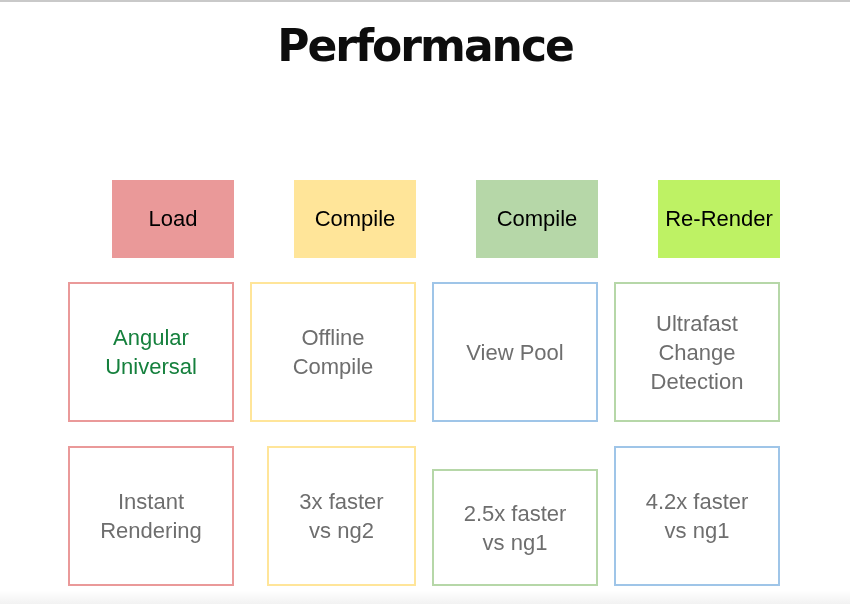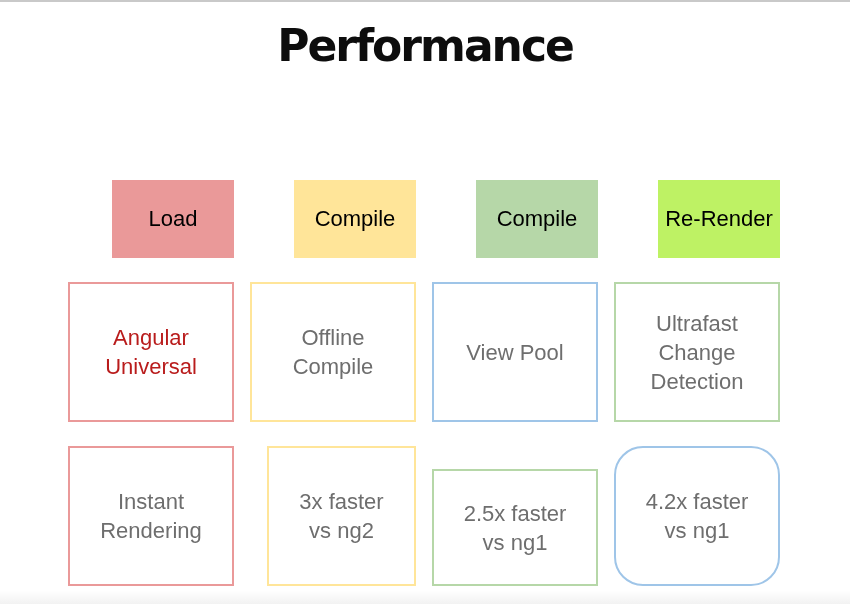--- a/index.html
+++ b/index.html
@@ -78,34 +78,34 @@
 
   <h1 class="title" style="color: rgb(13, 13, 13);">Performance</h1>
 
   <div class="grid">
 
     <div class="hdr" style="background-color: rgb(234, 153, 153); color: rgb(0, 0, 0);">Load</div>
     <div class="hdr" style="background-color: rgb(255, 229, 153); color: rgb(0, 0, 0);">Compile</div>
     <div class="hdr" style="background-color: rgb(182, 215, 168); color: rgb(0, 0, 0);">Compile</div>
     <div class="hdr" style="background-color: #bef264; color: rgb(0, 0, 0);">Re-Render</div>
 
-    <div class="cell" style="border-color: rgb(234, 153, 153); color: #b91c1c;">Angular
+    <div class="cell" style="border-color: rgb(234, 153, 153); color: #15803d;">Angular
 Universal</div>
     <div class="cell" style="border-color: rgb(255, 229, 153); color: rgb(110, 110, 110);">Offline
 Compile</div>
     <div class="cell" style="border-color: rgb(159, 197, 232); color: rgb(110, 110, 110);">View Pool</div>
     <div class="cell" style="border-color: rgb(182, 215, 168); color: rgb(110, 110, 110);">Ultrafast
 Change
 Detection</div>
 
     <div class="cell" style="border-color: rgb(234, 153, 153); color: rgb(110, 110, 110);">Instant
 Rendering</div>
     <div class="cell" style="border-color: rgb(255, 229, 153); color: rgb(110, 110, 110); margin-left: 17px;">3x faster
 vs ng2</div>
     <div class="cell" style="border-color: rgb(182, 215, 168); color: rgb(110, 110, 110); margin-top: 23px;">2.5x faster
 vs ng1</div>
-    <div class="cell" style="border-color: rgb(159, 197, 232); color: rgb(110, 110, 110); border-radius: 29px;">4.2x faster
+    <div class="cell" style="border-color: rgb(159, 197, 232); color: rgb(110, 110, 110);">4.2x faster
 vs ng1</div>
 
   </div>
 
   <div class="bottom-shade"></div>
 </div>
 
 </body></html>

